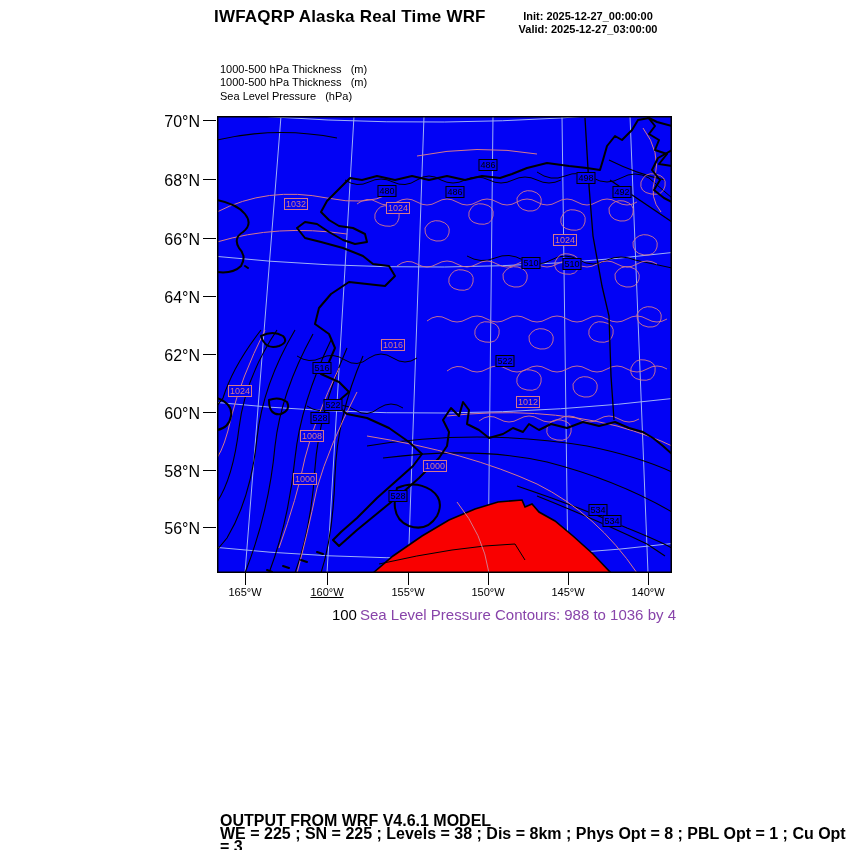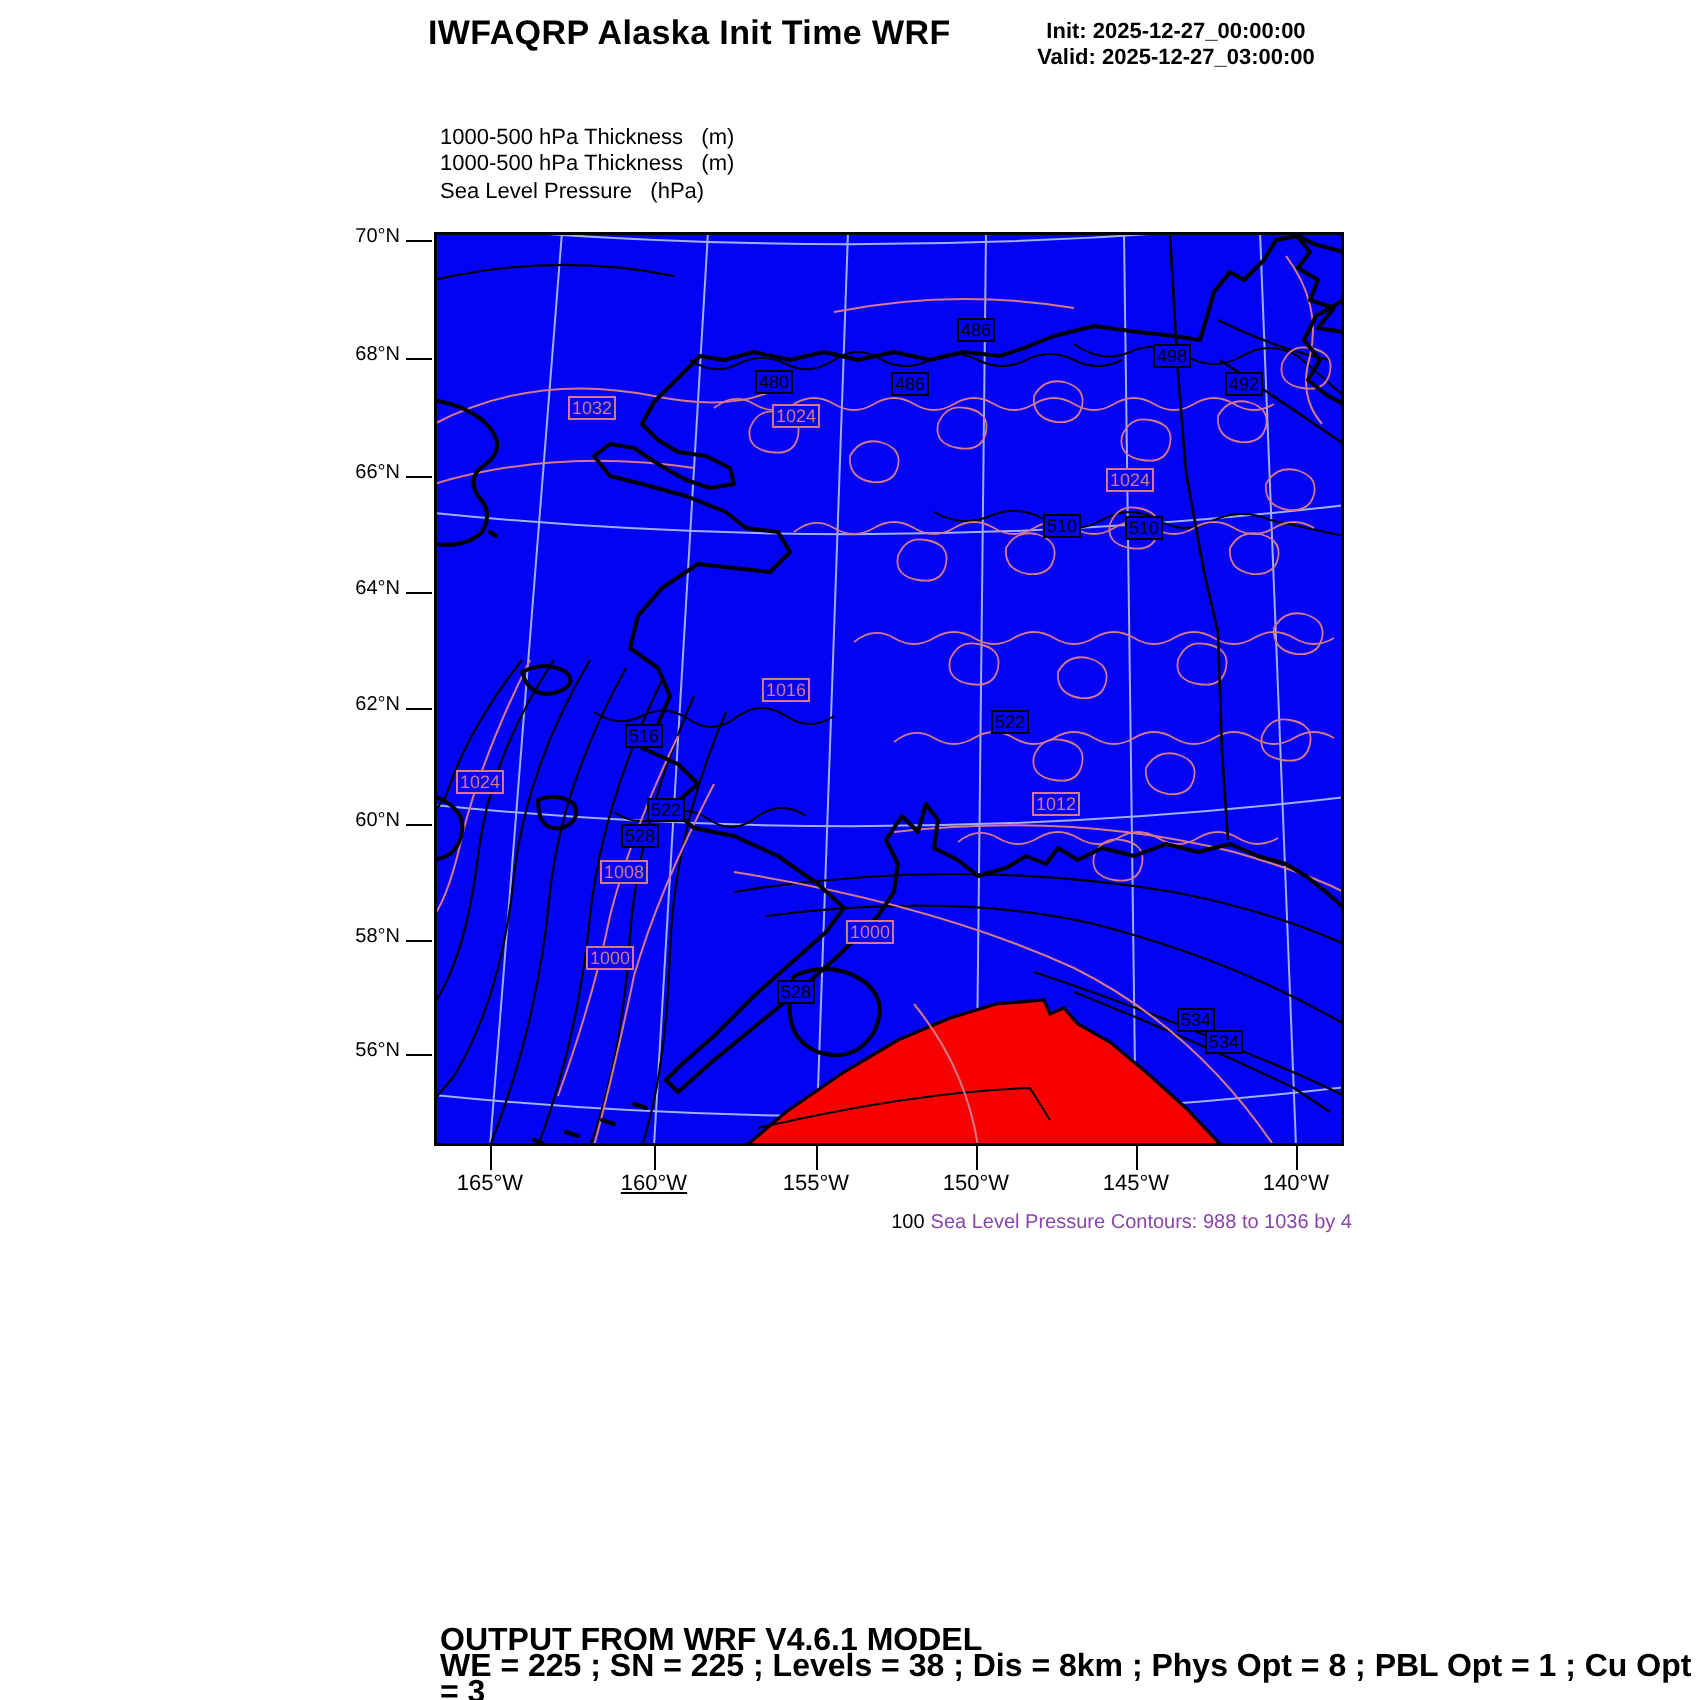--- a/index.html
+++ b/index.html
@@ -8,42 +8,42 @@
 
   .page-title{position:absolute;left:214px;top:7px;font-size:17px;font-weight:bold;color:#000;letter-spacing:0.2px;}
   .init-block{position:absolute;left:500px;width:176px;top:10px;text-align:center;font-size:11px;font-weight:bold;color:#000;line-height:13px;}
 
   .legend-block{position:absolute;left:220px;top:63px;font-size:11px;color:#000;line-height:13.4px;}
   .legend-line{white-space:pre;}
 
   #map-frame{position:absolute;left:217px;top:116px;width:455px;height:457px;}
   #map-frame svg{position:absolute;left:0;top:0;}
 
-  .lat-label{position:absolute;width:48px;left:152px;text-align:right;font-size:10px;color:#000;}
+  .lat-label{position:absolute;width:48px;left:152px;text-align:right;font-size:16px;color:#000;}
   .lat-tick{position:absolute;left:203px;width:13px;height:1.4px;background:#000;}
   .lon-label{position:absolute;top:586px;width:50px;text-align:center;font-size:11px;color:#000;}
   .lon-tick{position:absolute;top:573px;height:12px;width:1.4px;background:#000;}
 
   .clabel{position:absolute;transform:translate(-50%,-50%);font-size:9px;line-height:10px;
           padding:0 1px;background:#0202f5;border:1px solid;white-space:nowrap;}
   .clabel.slp{color:#d5798b;border-color:#d5798b;}
   .clabel.thk{color:#000;border-color:#000;}
 
-  .footnote{position:absolute;top:606px;left:300px;width:376px;text-align:right;font-size:10px;}
+  .footnote{position:absolute;top:606px;left:300px;width:376px;text-align:right;font-size:15px;}
   .footnote .black-prefix{color:#000;}
   .footnote .purple-note{color:#8844aa;margin-left:3px;}
 
   .footer-block{position:absolute;left:220px;top:814px;font-size:16px;font-weight:bold;color:#000;line-height:13px;}
 </style>
 </head>
 <body>
 
 <div id="canvas">
 
-  <div class="page-title">IWFAQRP Alaska Init Time WRF</div>
+  <div class="page-title">IWFAQRP Alaska Real Time WRF</div>
 
   <div class="init-block">
     <div>Init: 2025-12-27_00:00:00</div>
     <div>Valid: 2025-12-27_03:00:00</div>
   </div>
 
   <div class="legend-block" id="legend-block">
       <div class="legend-line">1000-500 hPa Thickness   (m)</div>
       <div class="legend-line">1000-500 hPa Thickness   (m)</div>
       <div class="legend-line">Sea Level Pressure   (hPa)</div>

